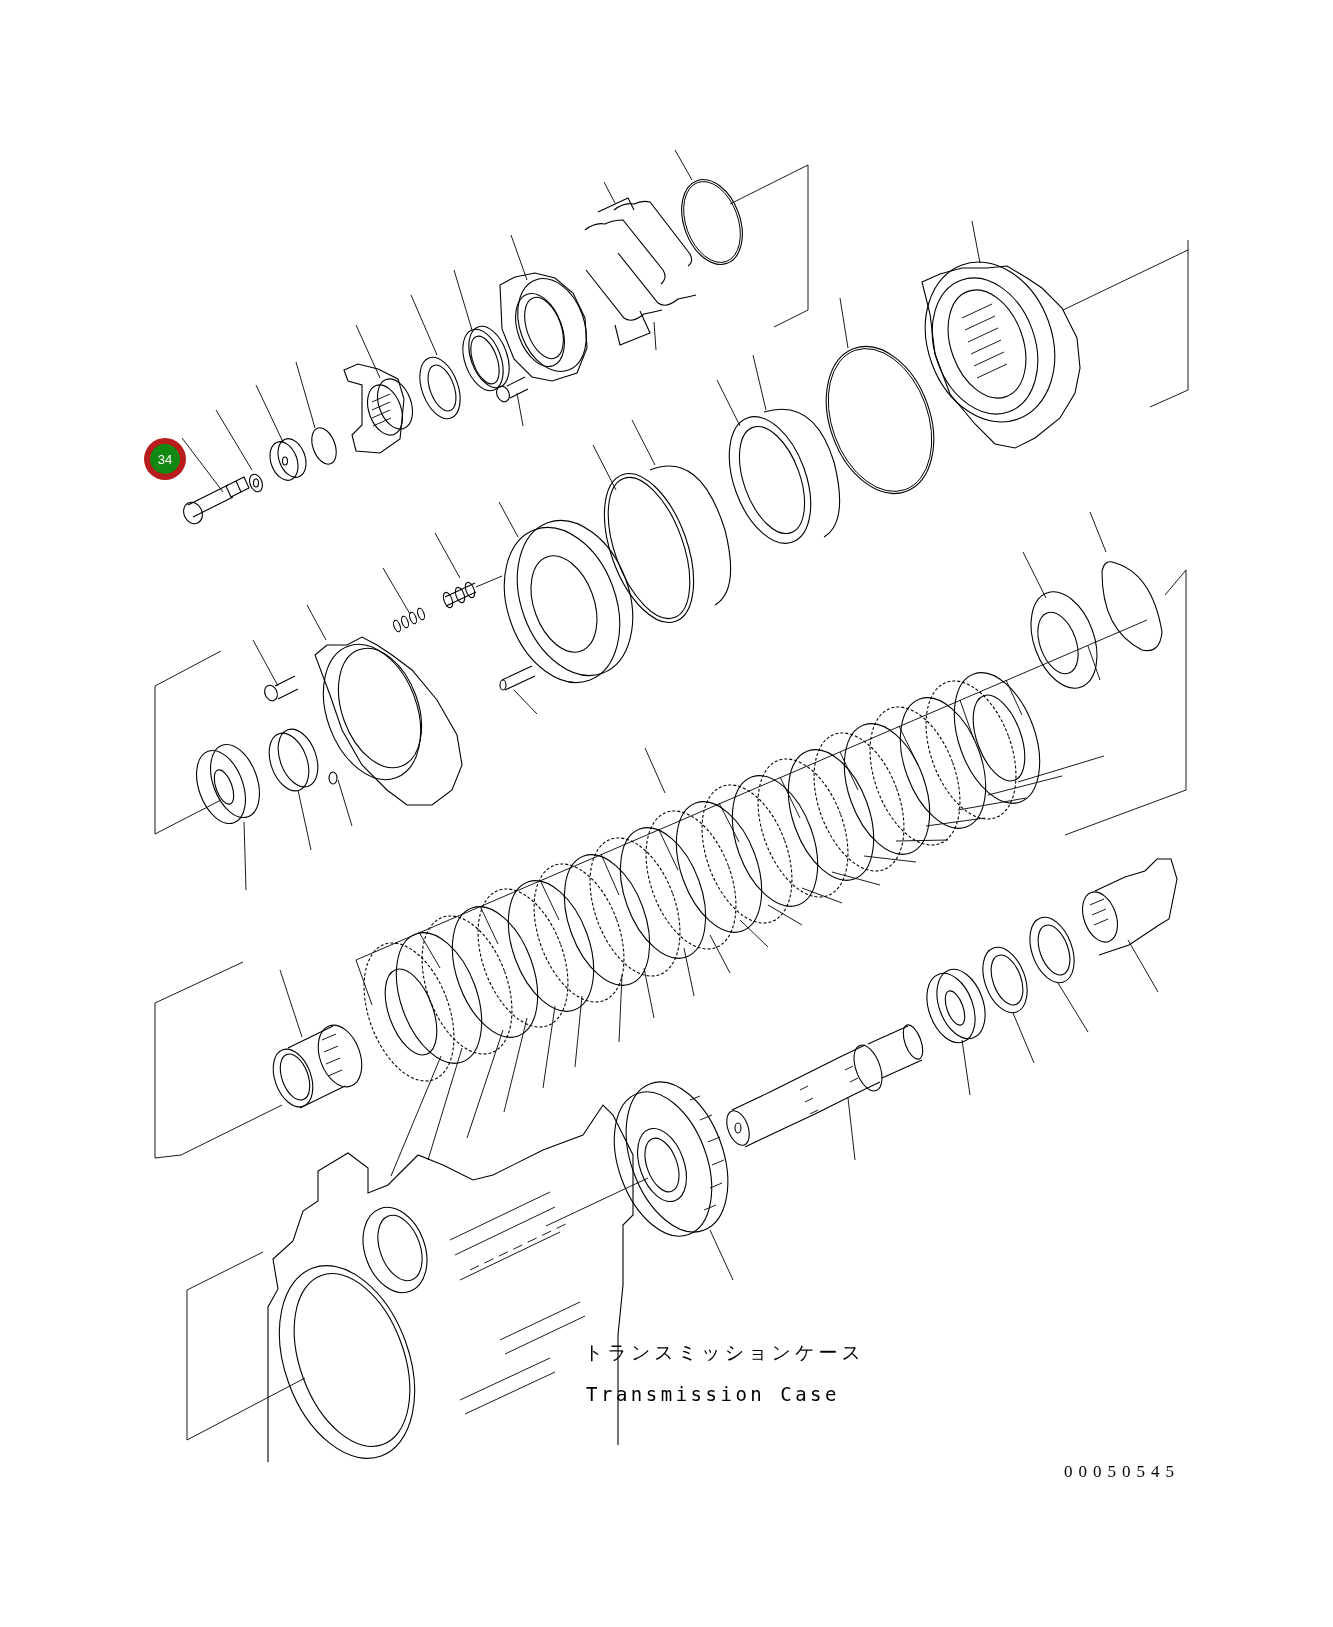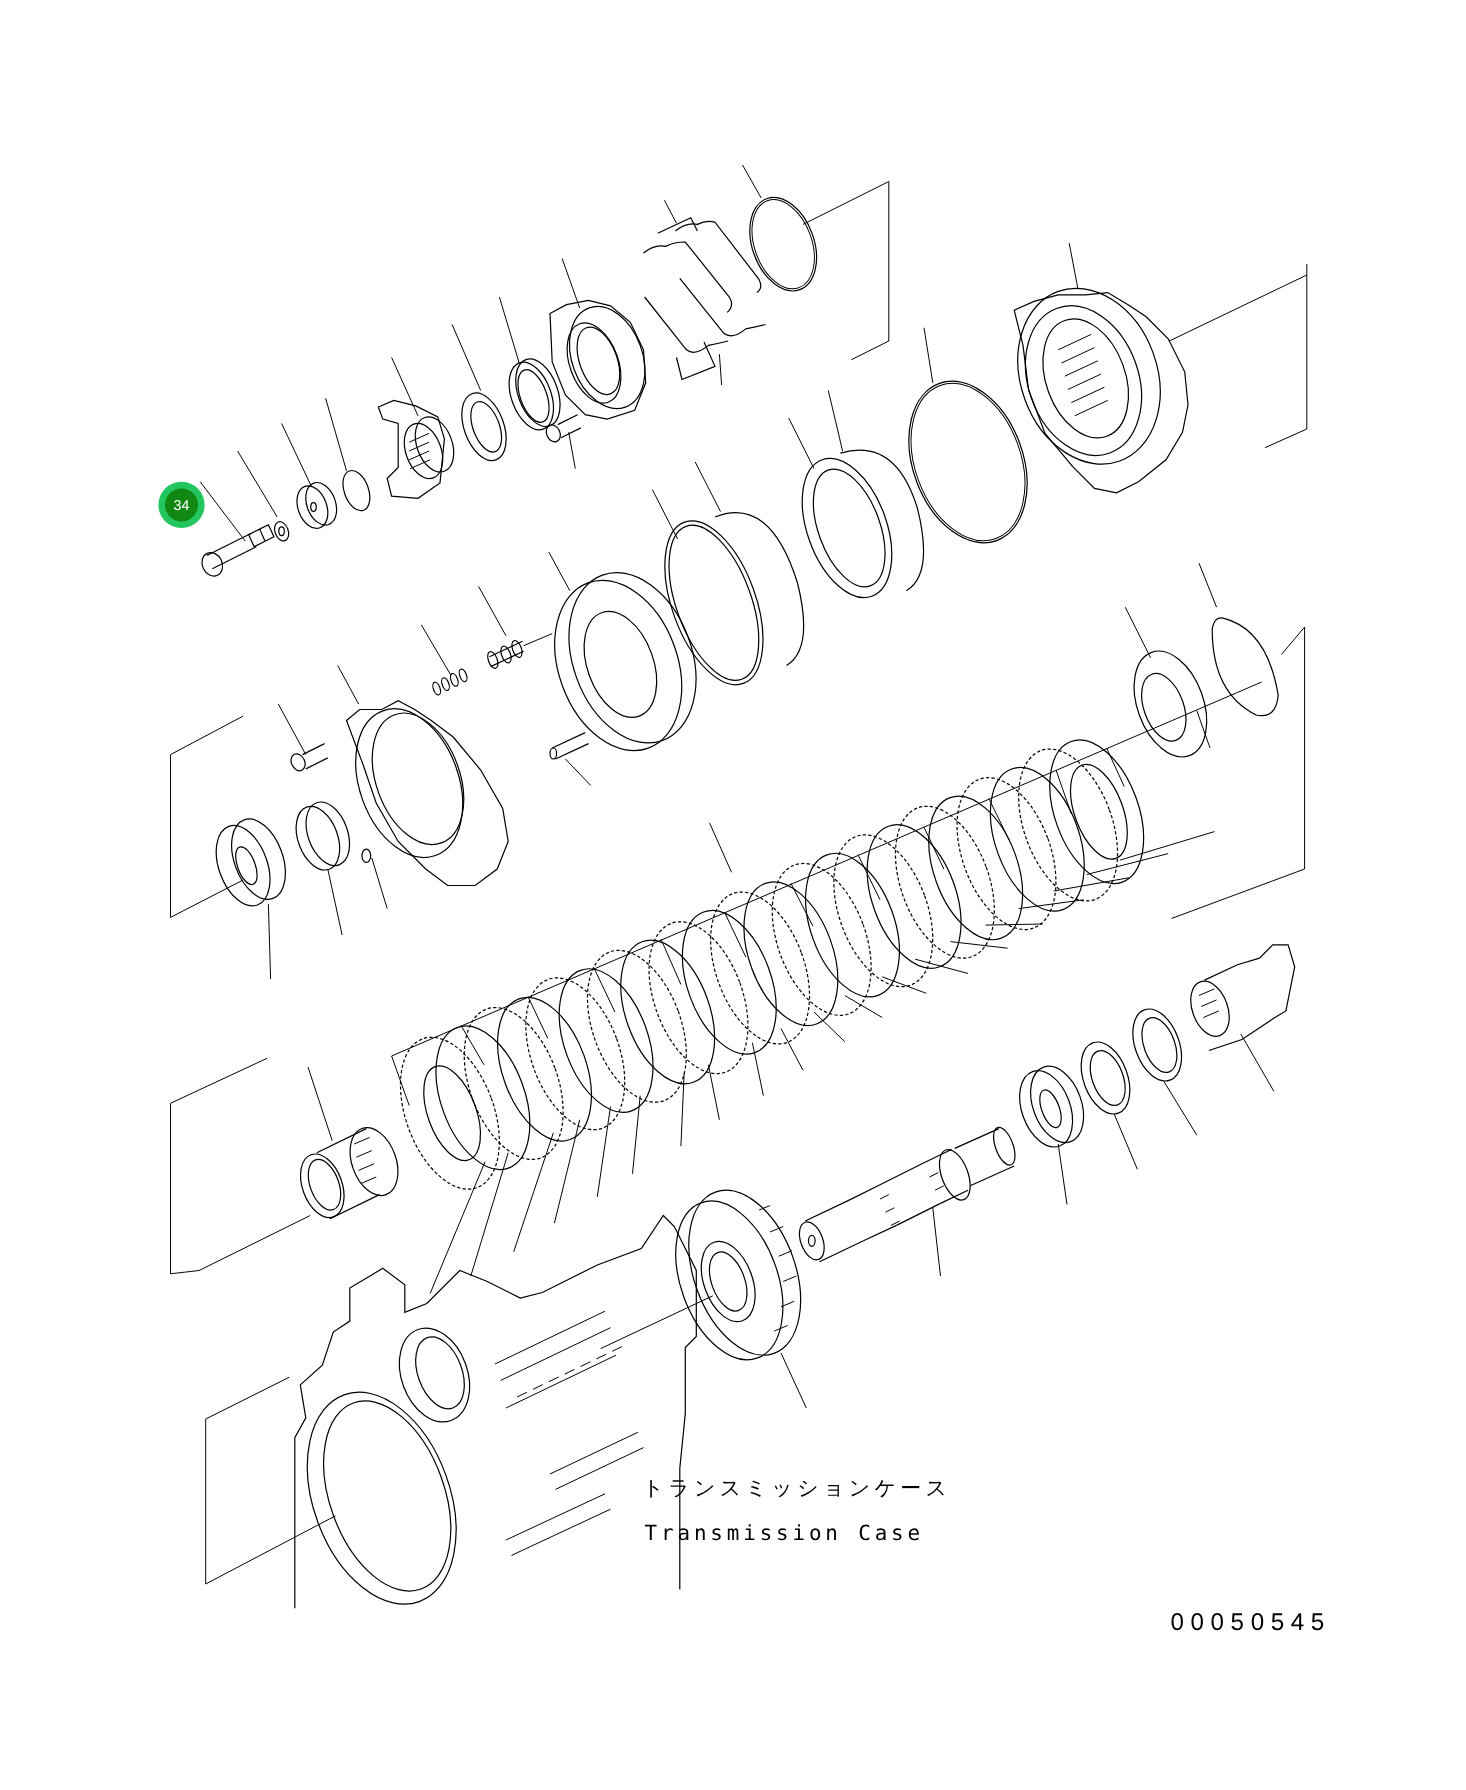--- a/index.html
+++ b/index.html
@@ -2,21 +2,21 @@
 <html><head>
 <meta charset="utf-8">
 <style>
   html, body { margin: 0; padding: 0; background: #ffffff; }
   body { width: 1333px; height: 1627px; position: relative; overflow: hidden; font-family: "DejaVu Sans Mono", monospace; }
   #diagram { position: absolute; left: 0; top: 0; }
   .ln { fill: none; stroke: #000; stroke-width: 1.1; }
   .thin { fill: none; stroke: #000; stroke-width: 0.9; }
   .lbl-jp { position: absolute; left: 584px; top: 1340px; font-family: Liberation Sans, sans-serif; font-size: 19px; letter-spacing: 4px; color: #000; white-space: nowrap; text-align: center; }
   .lbl-en { position: absolute; left: 586px; top: 1368px; font-family: "DejaVu Sans Mono", monospace; font-size: 19px; letter-spacing: 3.5px; color: #000; white-space: nowrap; margin-top: 15px; }
-  .drawing-no { position: absolute; left: 1064px; top: 1462px; font-family: Liberation Sans, sans-serif; font-size: 22px; letter-spacing: 6px; color: #000; }
+  .drawing-no { position: absolute; left: 1064px; top: 1462px; font-family: Liberation Serif, serif; font-size: 17px; letter-spacing: 6px; color: #000; }
   .callout { position: absolute; left: 144px; top: 438px; width: 42px; height: 42px; border-radius: 50%; background: #000; display: flex; align-items: center; justify-content: center; cursor: pointer; }
   .callout-inner { width: 30px; height: 30px; border-radius: 50%; display: flex; align-items: center; justify-content: center; color: #fff; font-family: "Liberation Sans", sans-serif; font-size: 13px; }
 </style>
 </head>
 <body>
 
 <svg id="diagram" width="1333" height="1627" viewBox="0 0 1333 1627" xmlns="http://www.w3.org/2000/svg">
 
   <g>
     <line class="thin" x1="182" y1="438" x2="223" y2="492"></line>
@@ -315,19 +315,19 @@
     <ellipse class="ln" cx="352" cy="1360" rx="52" ry="90" transform="rotate(-20 352 1360)"></ellipse>
     <ellipse class="ln" cx="395" cy="1250" rx="30" ry="44" transform="rotate(-20 395 1250)"></ellipse>
     <ellipse class="ln" cx="400" cy="1248" rx="20" ry="34" transform="rotate(-20 400 1248)"></ellipse>
     <path class="thin" d="M450 1240 l100 -48 M455 1255 l100 -48 M460 1280 l100 -48 M500 1340 l80 -38 M505 1354 l80 -38 M460 1400 l90 -42 M465 1414 l90 -42"></path>
     <path class="thin" stroke-dasharray="10 6" d="M470 1270 l100 -48"></path>
     <line class="thin" x1="305" y1="1378" x2="187" y2="1440"></line>
     <polyline class="thin" points="263,1252 187,1290 187,1440"></polyline>
   </g>
 </svg>
 
-<div class="callout" title="bolt" style="background: #22c55e;">
+<div class="callout" title="bolt" style="background: #b91c1c;">
   <div class="callout-inner" id="callout-inner" style="background: rgb(17, 136, 17);">34</div>
 </div>
 
 <div class="lbl-jp">トランスミッションケース</div>
 <div class="lbl-en">Transmission Case</div>
 <div class="drawing-no">00050545</div>
 
 </body></html>

